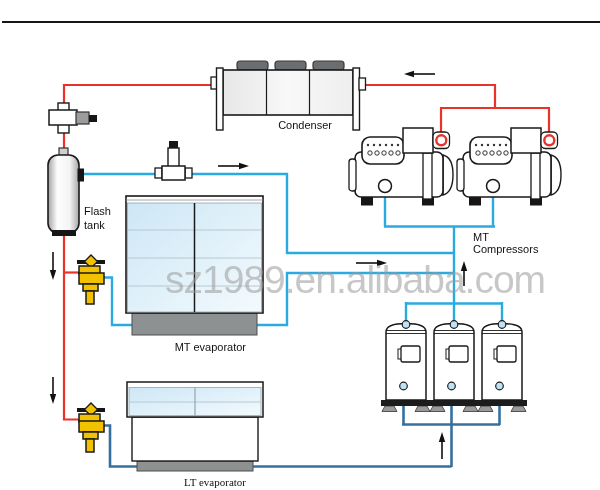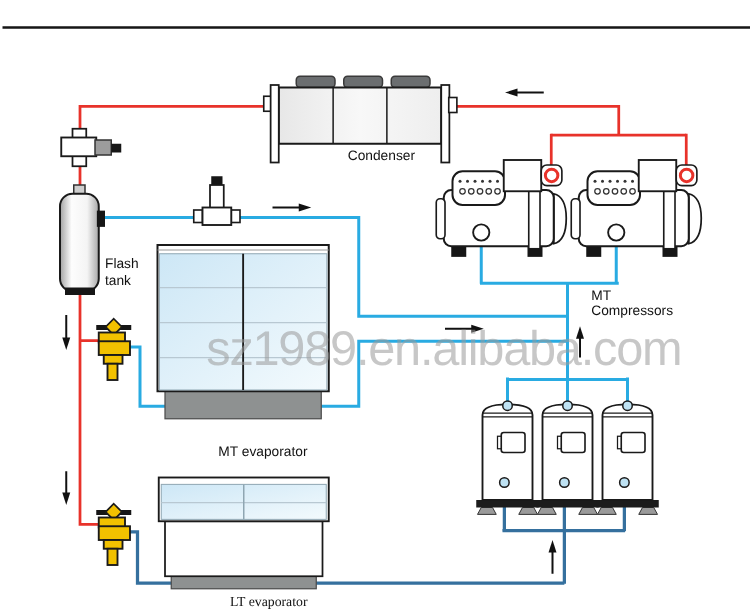--- a/index.html
+++ b/index.html
@@ -276,18 +276,18 @@
       </g>
       <g>
         <line class="st-arrow" x1="53" y1="377" x2="53" y2="395"></line>
         <polygon class="f-arrow" points="53,404 49.8,394 56.2,394"></polygon>
       </g>
     </g>
   </svg>
 
   <div class="lbl center" style="left:244px;top:119px;width:88px;">Condenser</div>
   <div class="lbl" style="left:84px;top:204px;width:44px;line-height:14px;">Flash tank</div>
-  <div class="lbl center" style="left:144px;top:356px;width:102px;">MT evaporator</div>
+  <div class="lbl center" style="left:144px;top:341px;width:102px;">MT evaporator</div>
   <div class="lbl center" style="left:144px;top:476px;width:102px;font-family:Liberation Serif, serif;">LT evaporator</div>
   <div class="lbl twoline" style="left:462px;top:232px;width:66px;padding-left:11px;">MT Compressors</div>
 
   <div class="watermark">sz1989.en.alibaba.com</div>
 </div>
 
 </body></html>

